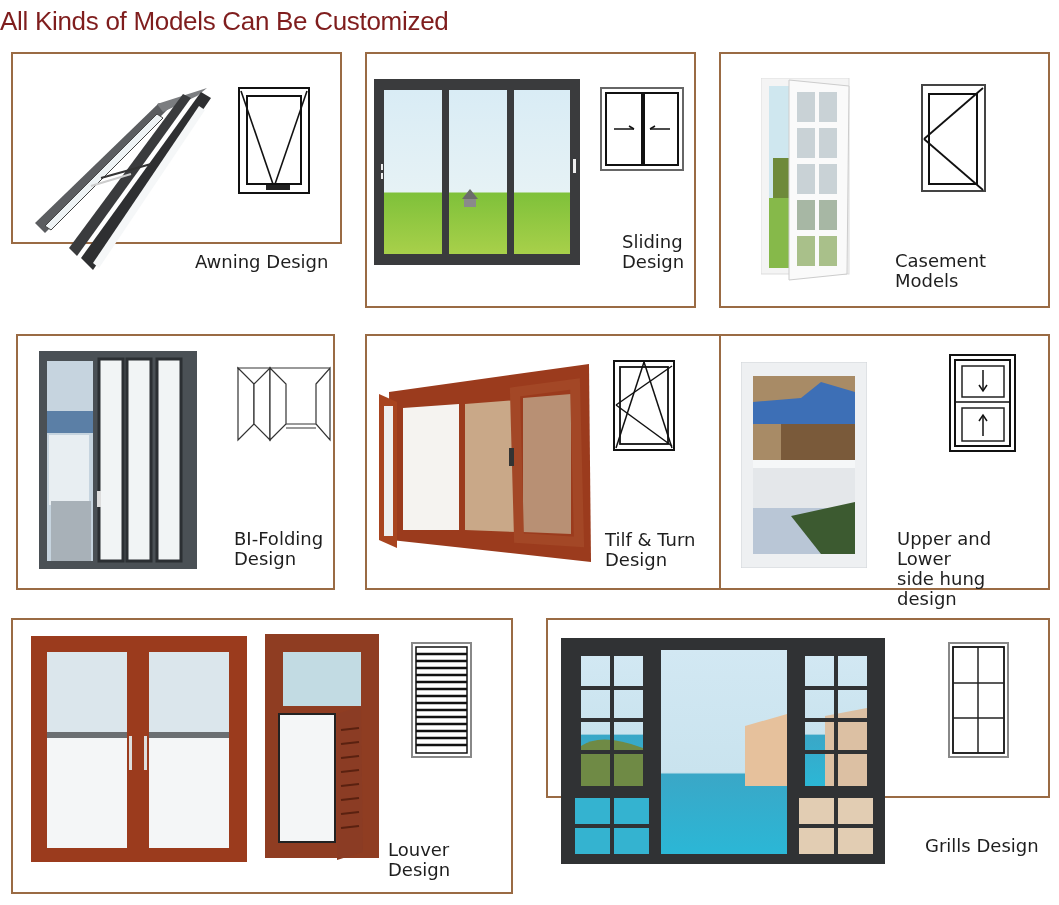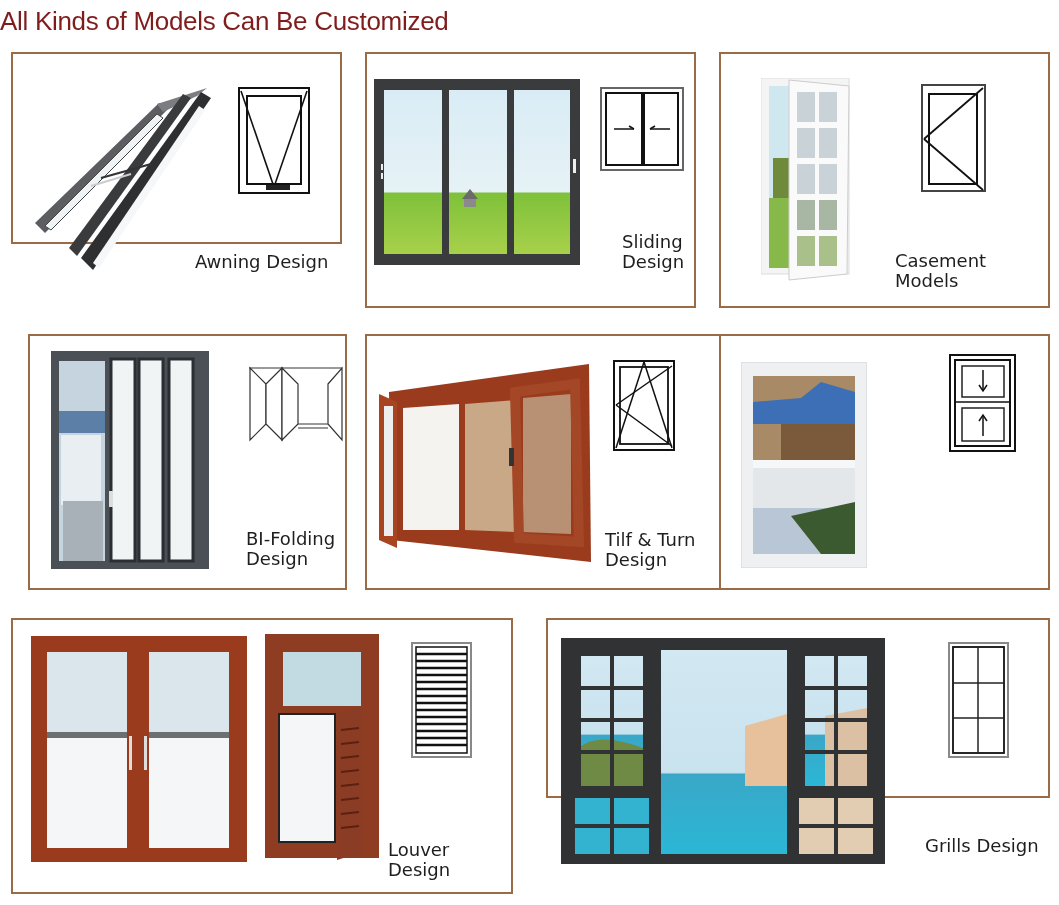--- a/index.html
+++ b/index.html
@@ -106,21 +106,21 @@
     <svg width="66" height="110" viewBox="0 0 66 110">
       <rect x="1" y="1" width="63" height="106" fill="#fff" stroke="#444" stroke-width="2"></rect>
       <rect x="8" y="10" width="48" height="90" fill="none" stroke="#111" stroke-width="2"></rect>
       <line x1="3" y1="55" x2="62" y2="4" stroke="#111" stroke-width="1.8"></line>
       <line x1="3" y1="55" x2="62" y2="106" stroke="#111" stroke-width="1.8"></line>
     </svg>
   </div>
   <div class="label" style="left:174px;top:197px;">Casement Models</div>
 </div>
 
-<div class="card" style="left:28px;top:334px;width:319px;height:256px;">
+<div class="card" style="left:16px;top:334px;width:319px;height:256px;">
   <div class="photo" style="left:21px;top:15px;">
     <svg width="158" height="218" viewBox="0 0 158 218">
       <rect x="0" y="0" width="158" height="218" fill="#4a5055"></rect>
       <rect x="8" y="10" width="46" height="200" fill="#c6d4df"></rect>
       <rect x="8" y="60" width="46" height="22" fill="#5b7fa6"></rect>
       <rect x="10" y="84" width="40" height="70" fill="#e8eef2"></rect>
       <rect x="12" y="150" width="40" height="60" fill="#a8b1b8"></rect>
       <rect x="60" y="8" width="24" height="202" fill="#f1f4f5" stroke="#2b2f33" stroke-width="3"></rect>
       <rect x="88" y="8" width="24" height="202" fill="#f1f4f5" stroke="#2b2f33" stroke-width="3"></rect>
       <rect x="118" y="8" width="24" height="202" fill="#f1f4f5" stroke="#2b2f33" stroke-width="3"></rect>
@@ -190,20 +190,22 @@
       <rect x="6" y="6" width="55" height="86" fill="none" stroke="#111" stroke-width="2"></rect>
       <rect x="13" y="12" width="42" height="31" fill="none" stroke="#222" stroke-width="1.5"></rect>
       <line x1="6" y1="48" x2="61" y2="48" stroke="#111" stroke-width="1.5"></line>
       <rect x="13" y="54" width="42" height="33" fill="none" stroke="#222" stroke-width="1.5"></rect>
       <line x1="34" y1="16" x2="34" y2="36" stroke="#111" stroke-width="1.5"></line>
       <polyline points="30,31 34,37 38,31" fill="none" stroke="#111" stroke-width="1.5"></polyline>
       <line x1="34" y1="82" x2="34" y2="62" stroke="#111" stroke-width="1.5"></line>
       <polyline points="30,67 34,61 38,67" fill="none" stroke="#111" stroke-width="1.5"></polyline>
     </svg>
   </div>
+  <div class="label" style="left:176px;top:193px;">Upper and Lower
+side hung design</div>
 </div>
 
 <div class="card" style="left:11px;top:618px;width:502px;height:276px;">
   <div class="photo" style="left:18px;top:16px;">
     <svg width="216" height="228" viewBox="0 0 216 228">
       <rect x="0" y="0" width="216" height="226" fill="#9b3b1d"></rect>
       <rect x="16" y="16" width="80" height="196" fill="#f4f6f7"></rect>
       <rect x="16" y="16" width="80" height="80" fill="#dbe6ec"></rect>
       <rect x="16" y="96" width="80" height="6" fill="#6b6f72"></rect>
       <rect x="118" y="16" width="80" height="196" fill="#f4f6f7"></rect>

